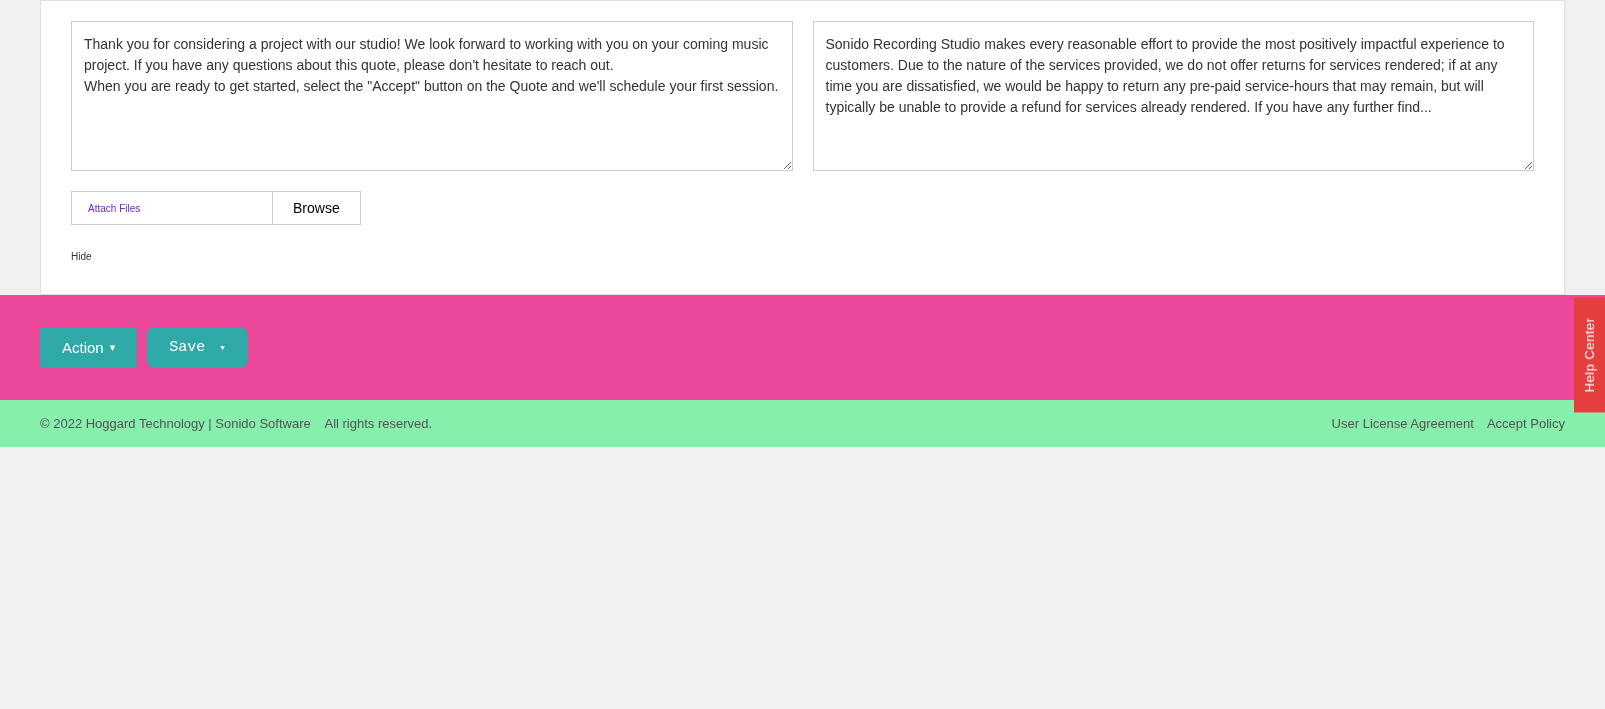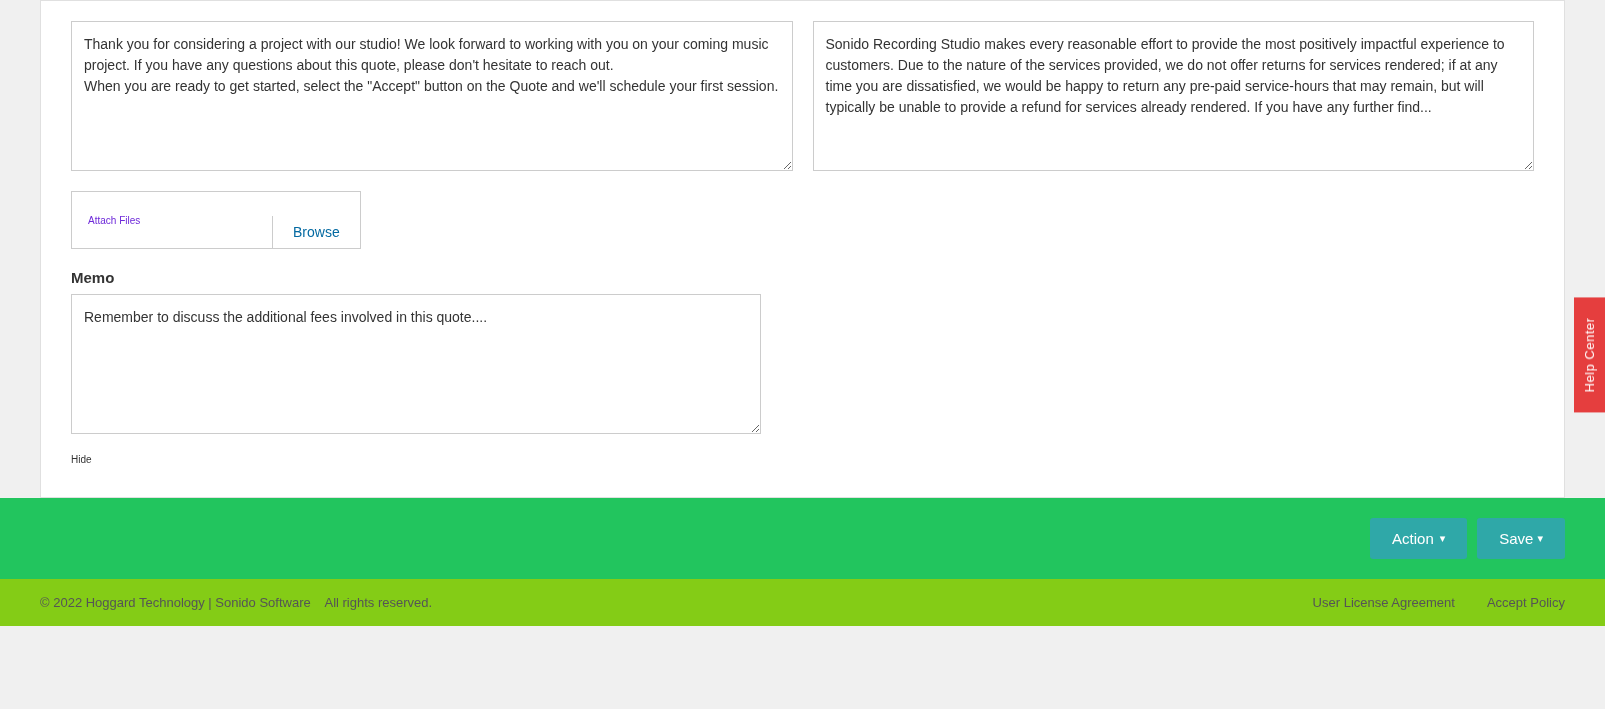--- a/index.html
+++ b/index.html
@@ -64,23 +64,22 @@
       background: #fff;
       min-width: 200px;
     }
 
     .browse-btn {
       padding: 8px 20px;
       background: #fff;
       border: none;
       border-left: 1px solid #ccc;
       font-size: 14px;
-      color: #0369a1;
-      cursor: pointer;
-      margin-top: 24px;
+      color: #000000;
+      cursor: pointer;
     }
 
     .memo-section {
       margin-bottom: 10px;
     }
 
     .memo-label {
       font-size: 15px;
       font-weight: bold;
       color: #333;
@@ -102,24 +101,23 @@
     .hide-link {
       font-size: 10px;
       color: #333;
       cursor: pointer;
       text-decoration: none;
       display: inline-block;
       margin-top: 6px;
     }
 
     .bottom-bar {
-      background-color: #22c55e;
-      padding: 20px 40px;
-      display: flex;
-      justify-content: flex-end;
+      background-color: #ec4899;
+      padding: 32px 40px;
+      display: flex;
       gap: 10px;
       align-items: center;
     }
 
     .action-btn {
       background-color: #2fa8a8;
       color: white;
       border: none;
       padding: 12px 22px;
       font-size: 15px;
@@ -130,24 +128,25 @@
       gap: 6px;
     }
 
     .save-btn {
       background-color: #2fa8a8;
       color: white;
       border: none;
       padding: 12px 22px;
       font-size: 15px;
       cursor: pointer;
-      border-radius: 3px;
-      display: flex;
-      align-items: center;
-      gap: 4px;
+      border-radius: 8px;
+      display: flex;
+      align-items: center;
+      gap: 14px;
+      font-family: Liberation Mono, monospace;
     }
 
     .chevron {
       font-size: 11px;
     }
 
     .help-center-btn {
       position: fixed;
       right: 0;
       top: 50%;
@@ -159,32 +158,32 @@
       padding: 20px 8px;
       font-size: 13px;
       cursor: pointer;
       border: none;
       letter-spacing: 0.5px;
       transform: translateY(-50%) rotate(180deg);
       z-index: 100;
     }
 
     .footer {
-      background-color: #84cc16;
+      background-color: #86efac;
       padding: 16px 40px;
       display: flex;
       justify-content: space-between;
       align-items: center;
       font-size: 13px;
       color: #555;
     }
 
     .footer-links {
       display: flex;
-      gap: 32px;
+      gap: 13px;
     }
 
     .footer-link {
       color: #555;
       text-decoration: none;
       font-size: 13px;
     }
 
     .content-wrapper {
       background-color: #f0f0f0;
@@ -212,24 +211,20 @@
       <textarea class="right-text-area" style="">Sonido Recording Studio makes every reasonable effort to provide the most positively impactful experience to customers. Due to the nature of the services provided, we do not offer returns for services rendered; if at any time you are dissatisfied, we would be happy to return any pre-paid service-hours that may remain, but will typically be unable to provide a refund for services already rendered. If you have any further find...</textarea>
     </div>
 
     
     <div class="attach-row">
       <span class="attach-label">Attach Files</span>
       <button class="browse-btn">Browse</button>
     </div>
 
     
-    <div class="memo-section">
-      <div class="memo-label">Memo</div>
-      <textarea class="memo-textarea" style="">Remember to discuss the additional fees involved in this quote....</textarea>
-    </div>
 
     
     <a class="hide-link" href="#">Hide</a>
   </div>
 
   <div class="bottom-bar">
     <button class="action-btn">
       <span>Action</span>
       <span class="chevron">▾</span>
     </button>

